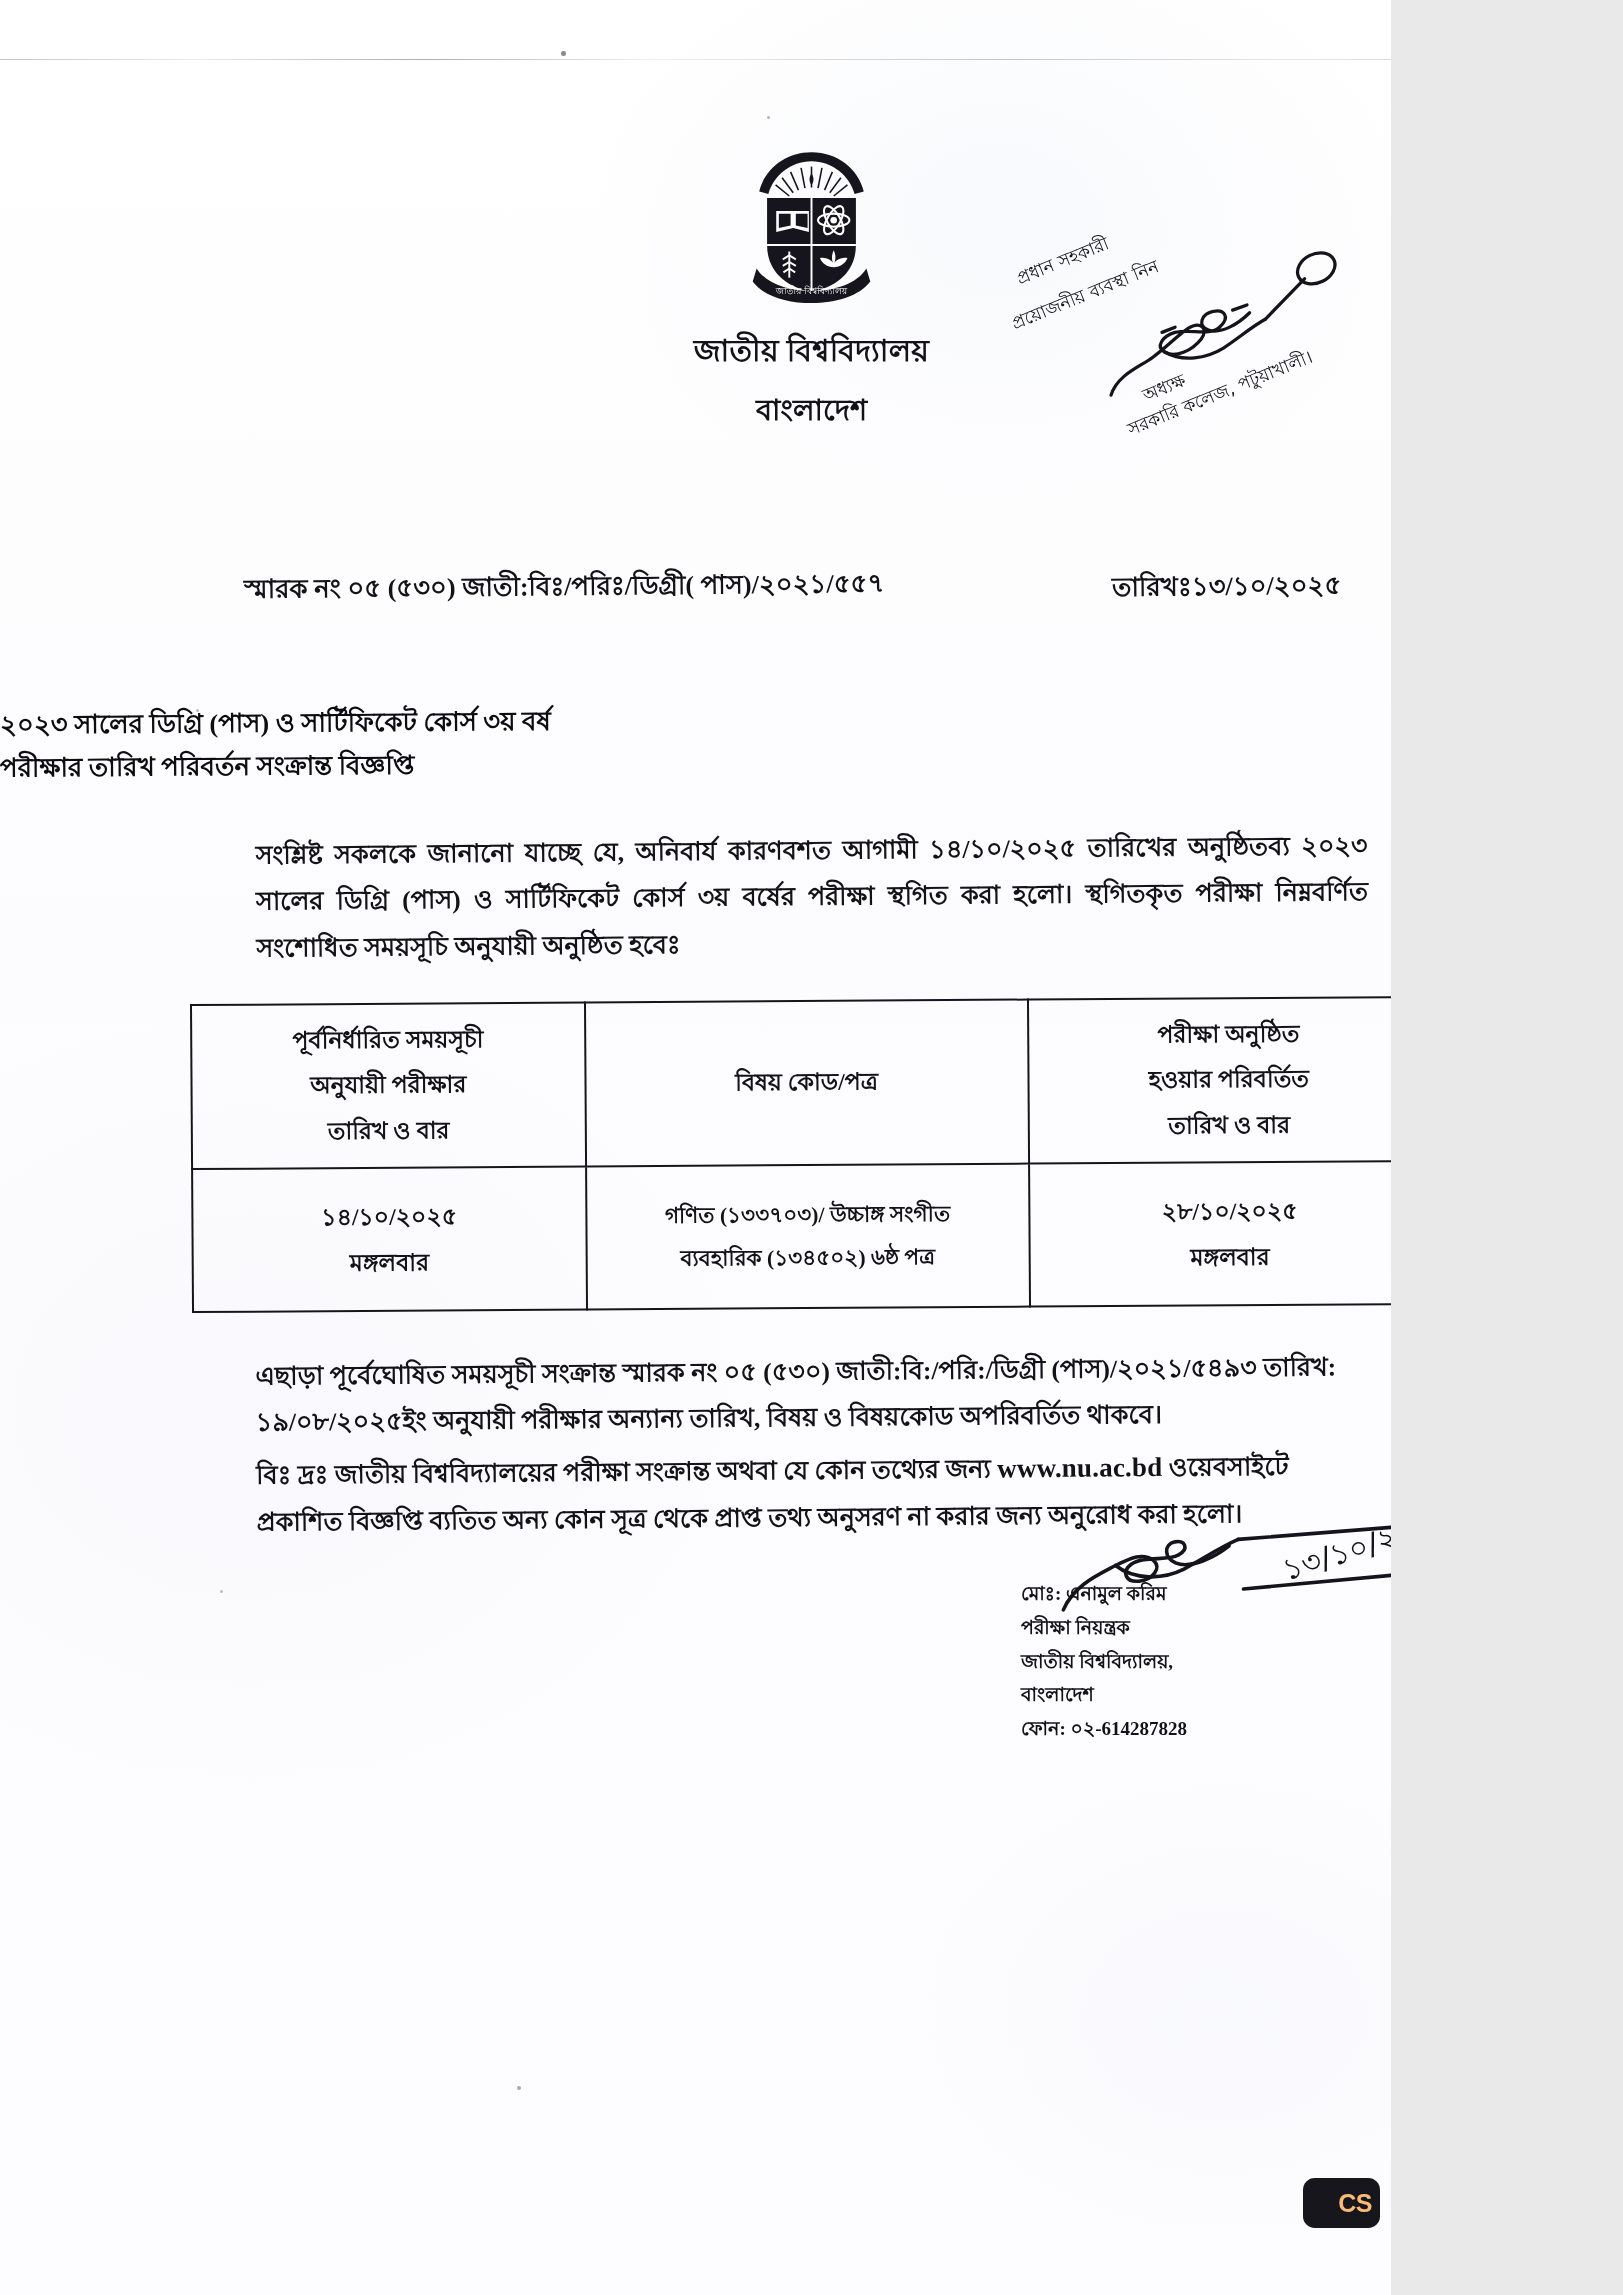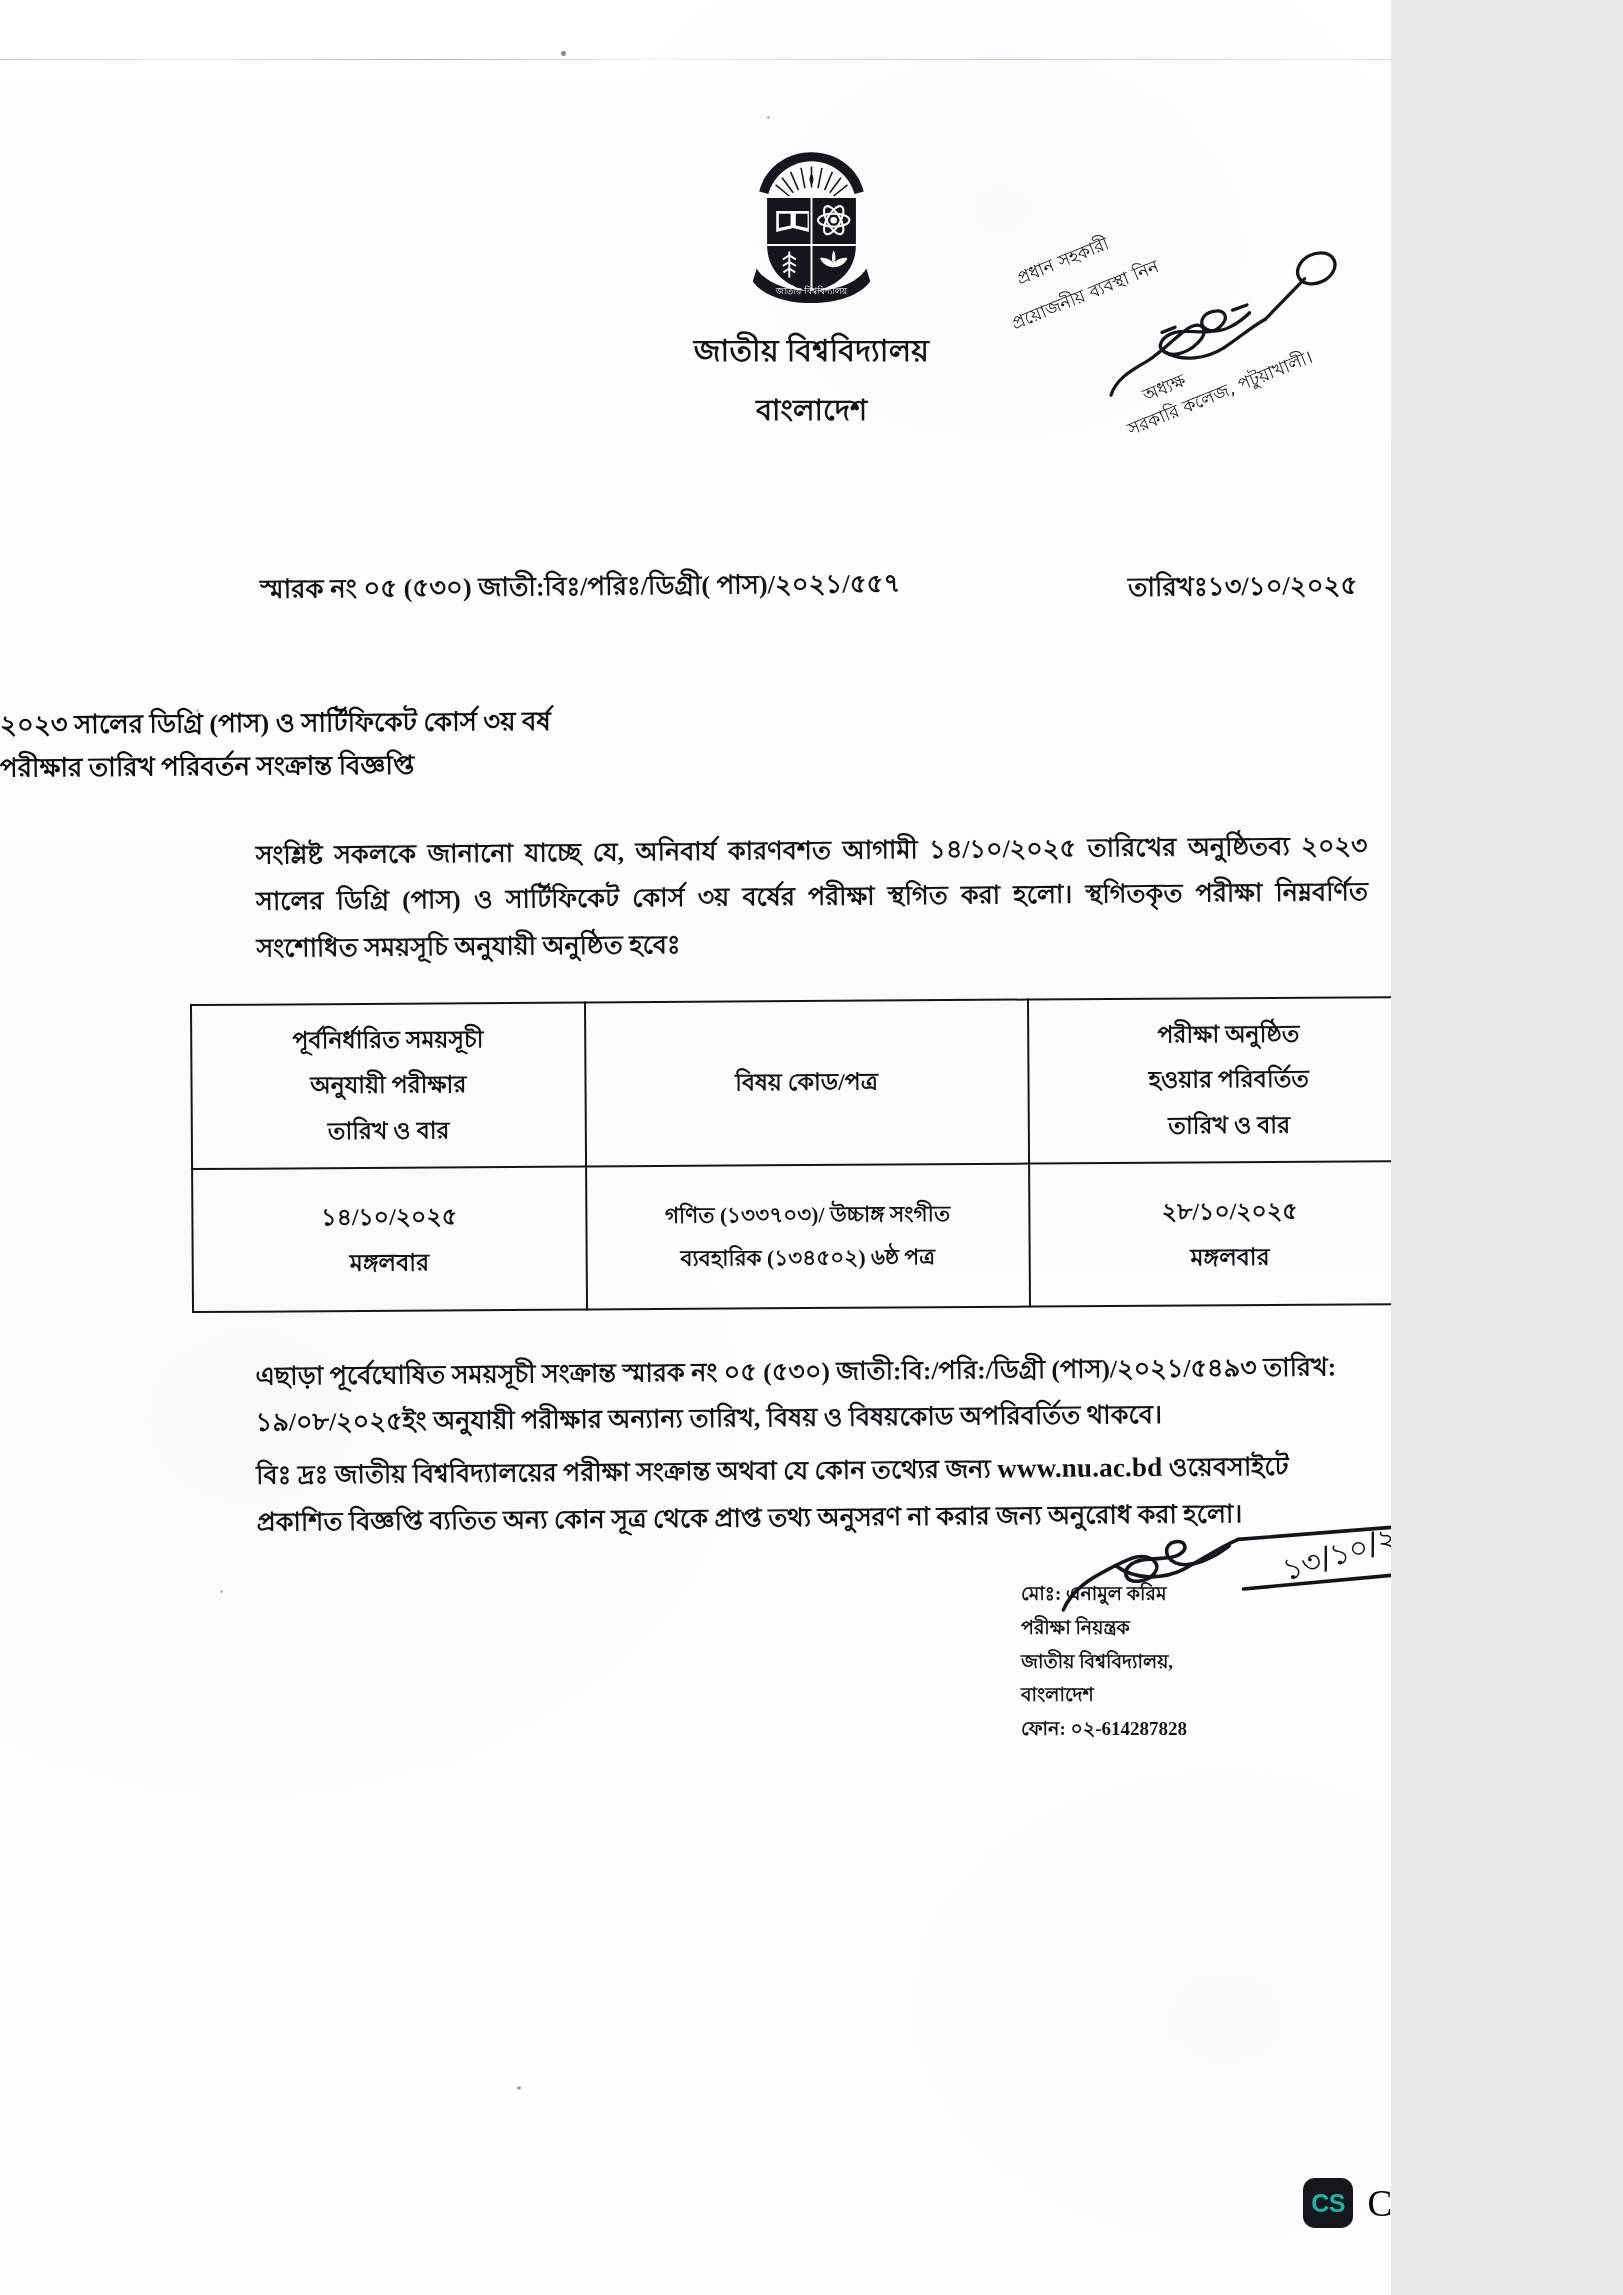--- a/index.html
+++ b/index.html
@@ -89,21 +89,21 @@
   }
   #hand-l1 { left: 5.2px;  top: 79px; transform: rotate(-22deg); }
   #hand-l2 { left: 0px;  top: 124px; transform: rotate(-22deg); }
   #hand-l3 { left: 131px; top: 196px; transform: rotate(-22deg); }
   #hand-l4 { left: 116px; top: 230px; transform: rotate(-22deg); }
   #hand-scribble { position: absolute; left: 0; top: 0; }
 
   
   #memo-row {
     position: absolute;
-    left: 260px; top: 566px;
+    left: 244px; top: 566px;
     width: 1112px;
     display: flex;
     justify-content: space-between;
     align-items: flex-end;
   }
   #memo-no, #memo-date {
     font-size: 26px;
     font-weight: 600;
     color: #131219;
     white-space: nowrap;
@@ -223,28 +223,29 @@
     position: absolute;
     left: 1303px; top: 2178px;
     display: flex;
     align-items: center;
     gap: 14.4px;
   }
   #cs-badge {
     width: 50px; height: 50px;
     border-radius: 11.8px;
     background: #17161c;
-    color: #14b8a6;
+    color: #fdba74;
     font-family: "Liberation Sans", sans-serif;
     font-weight: 700;
     font-size: 25px;
     letter-spacing: -0.7px;
     display: flex;
     align-items: center;
     justify-content: center;
+    padding-left: 27px;
   }
   #cs-word {
     font-family: "Liberation Serif", "DejaVu Serif", serif;
     font-size: 37px;
     color: #000000;
     letter-spacing: 0.3px;
   }
 </style>
 </head>
 <body>

